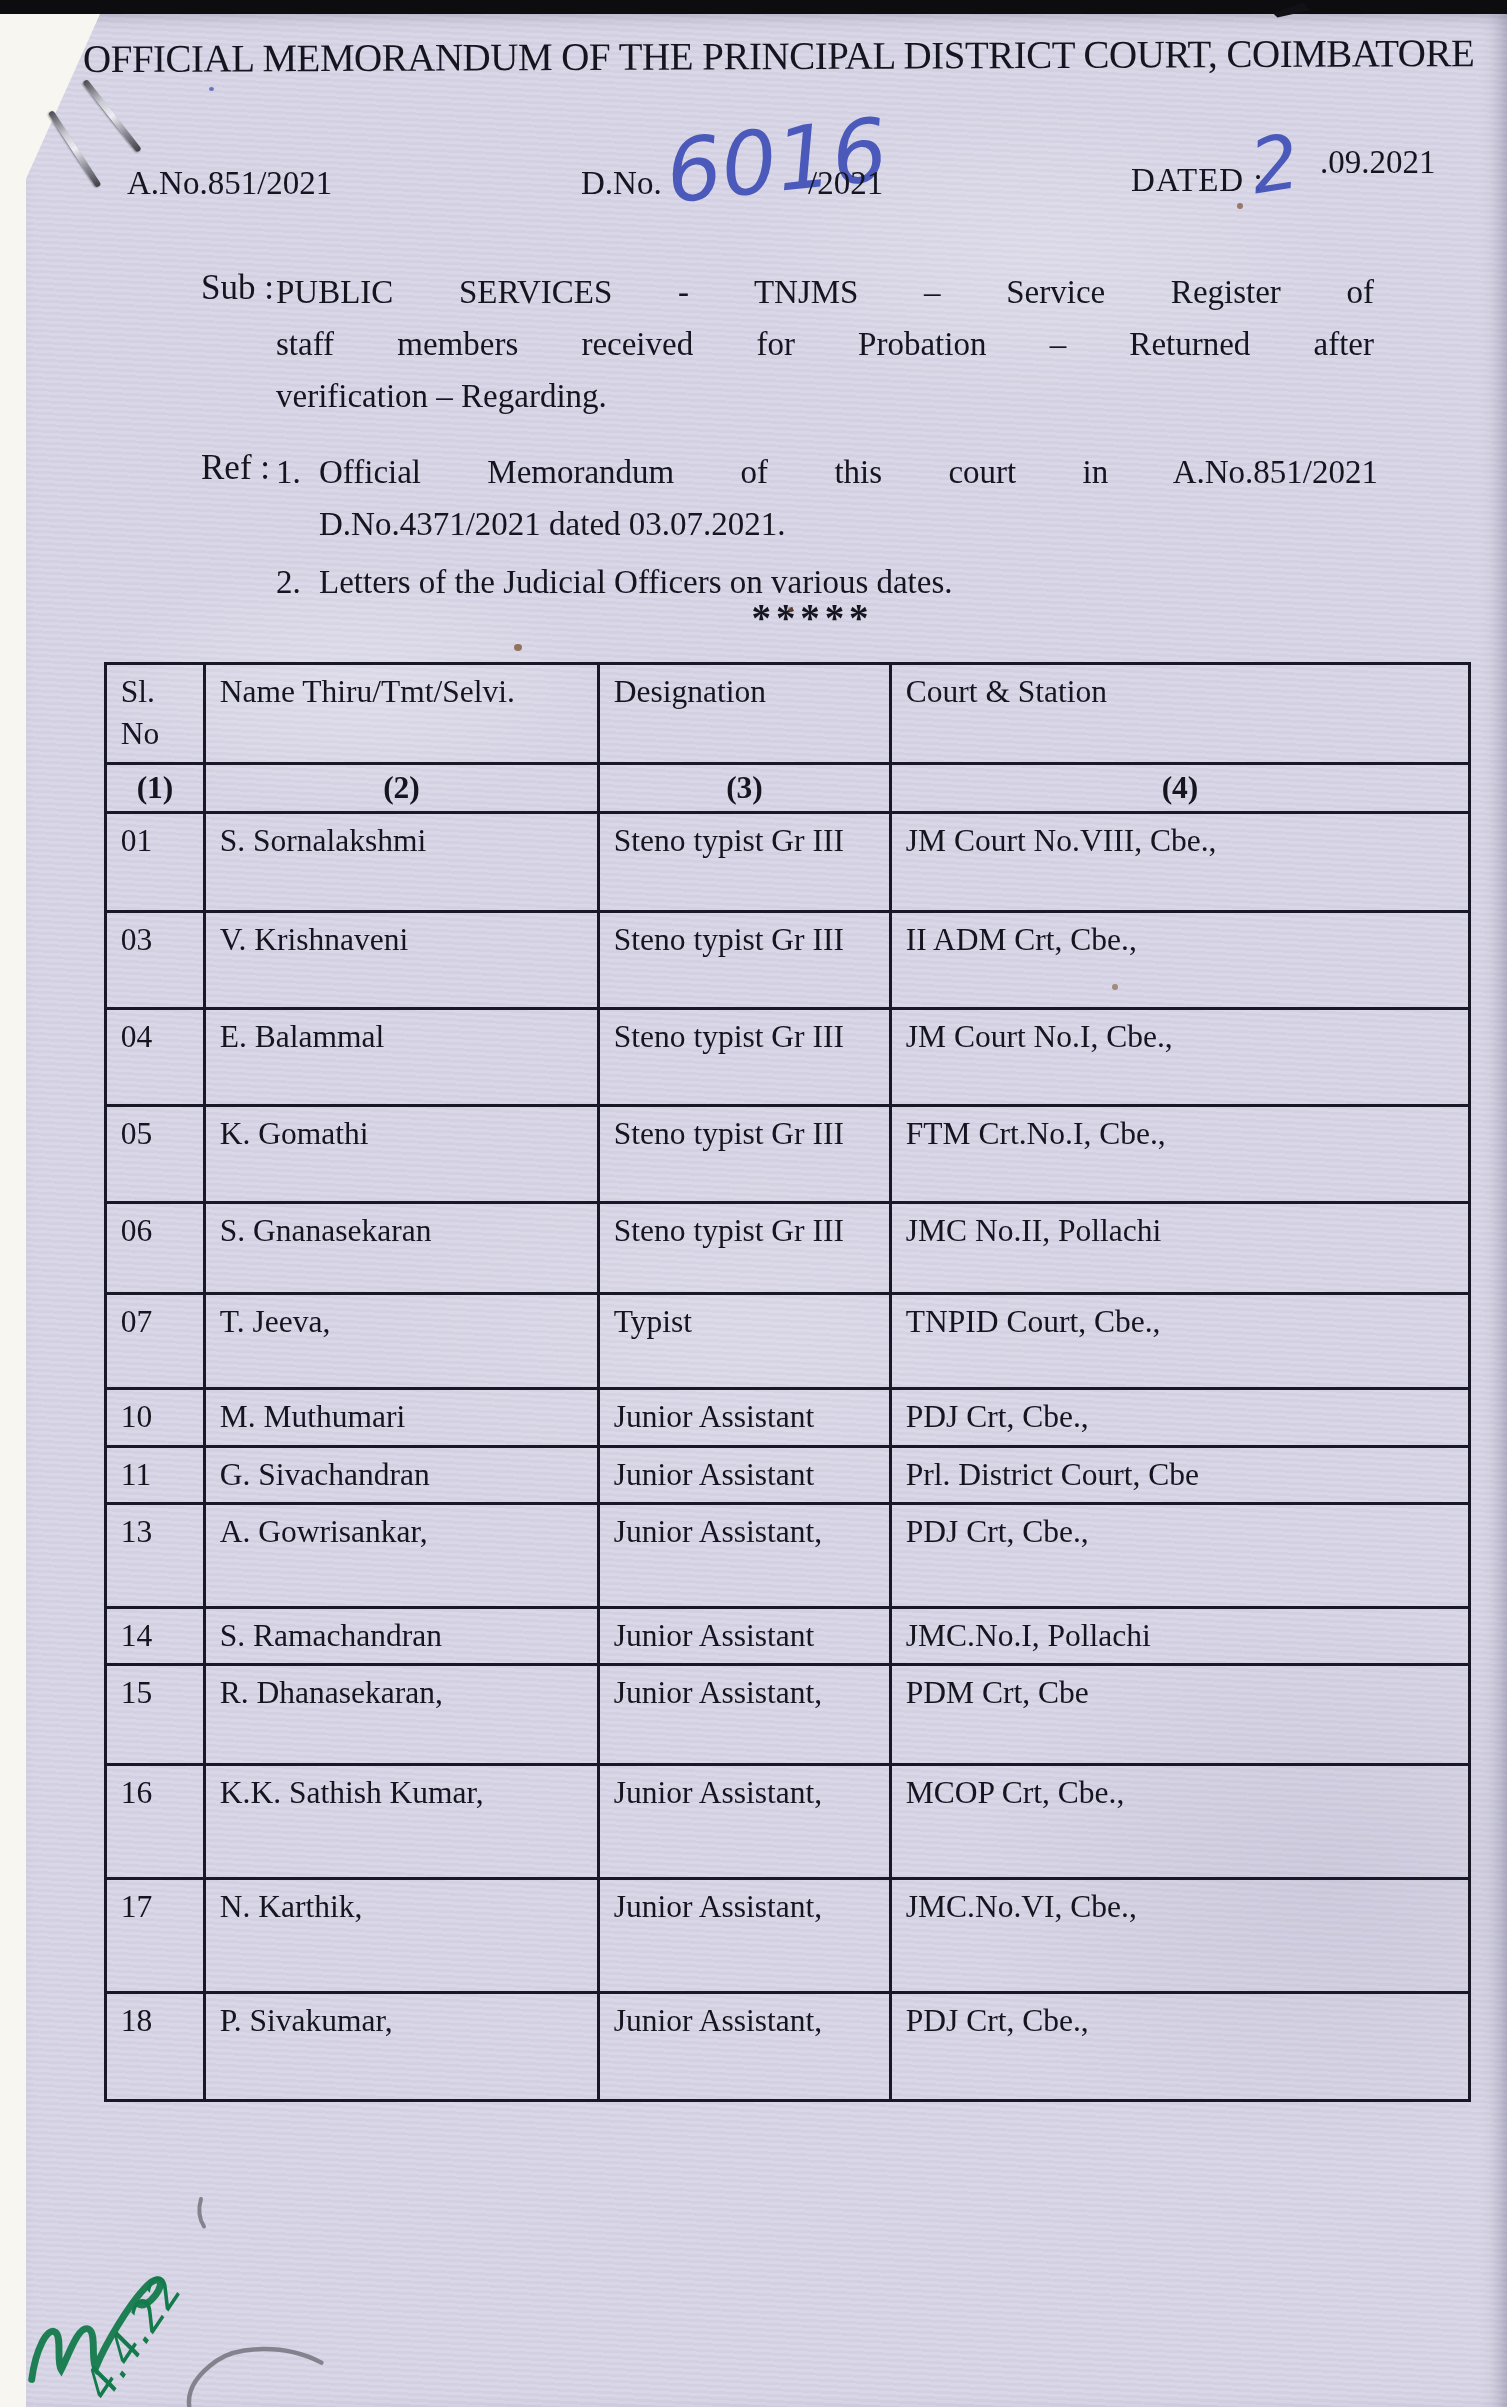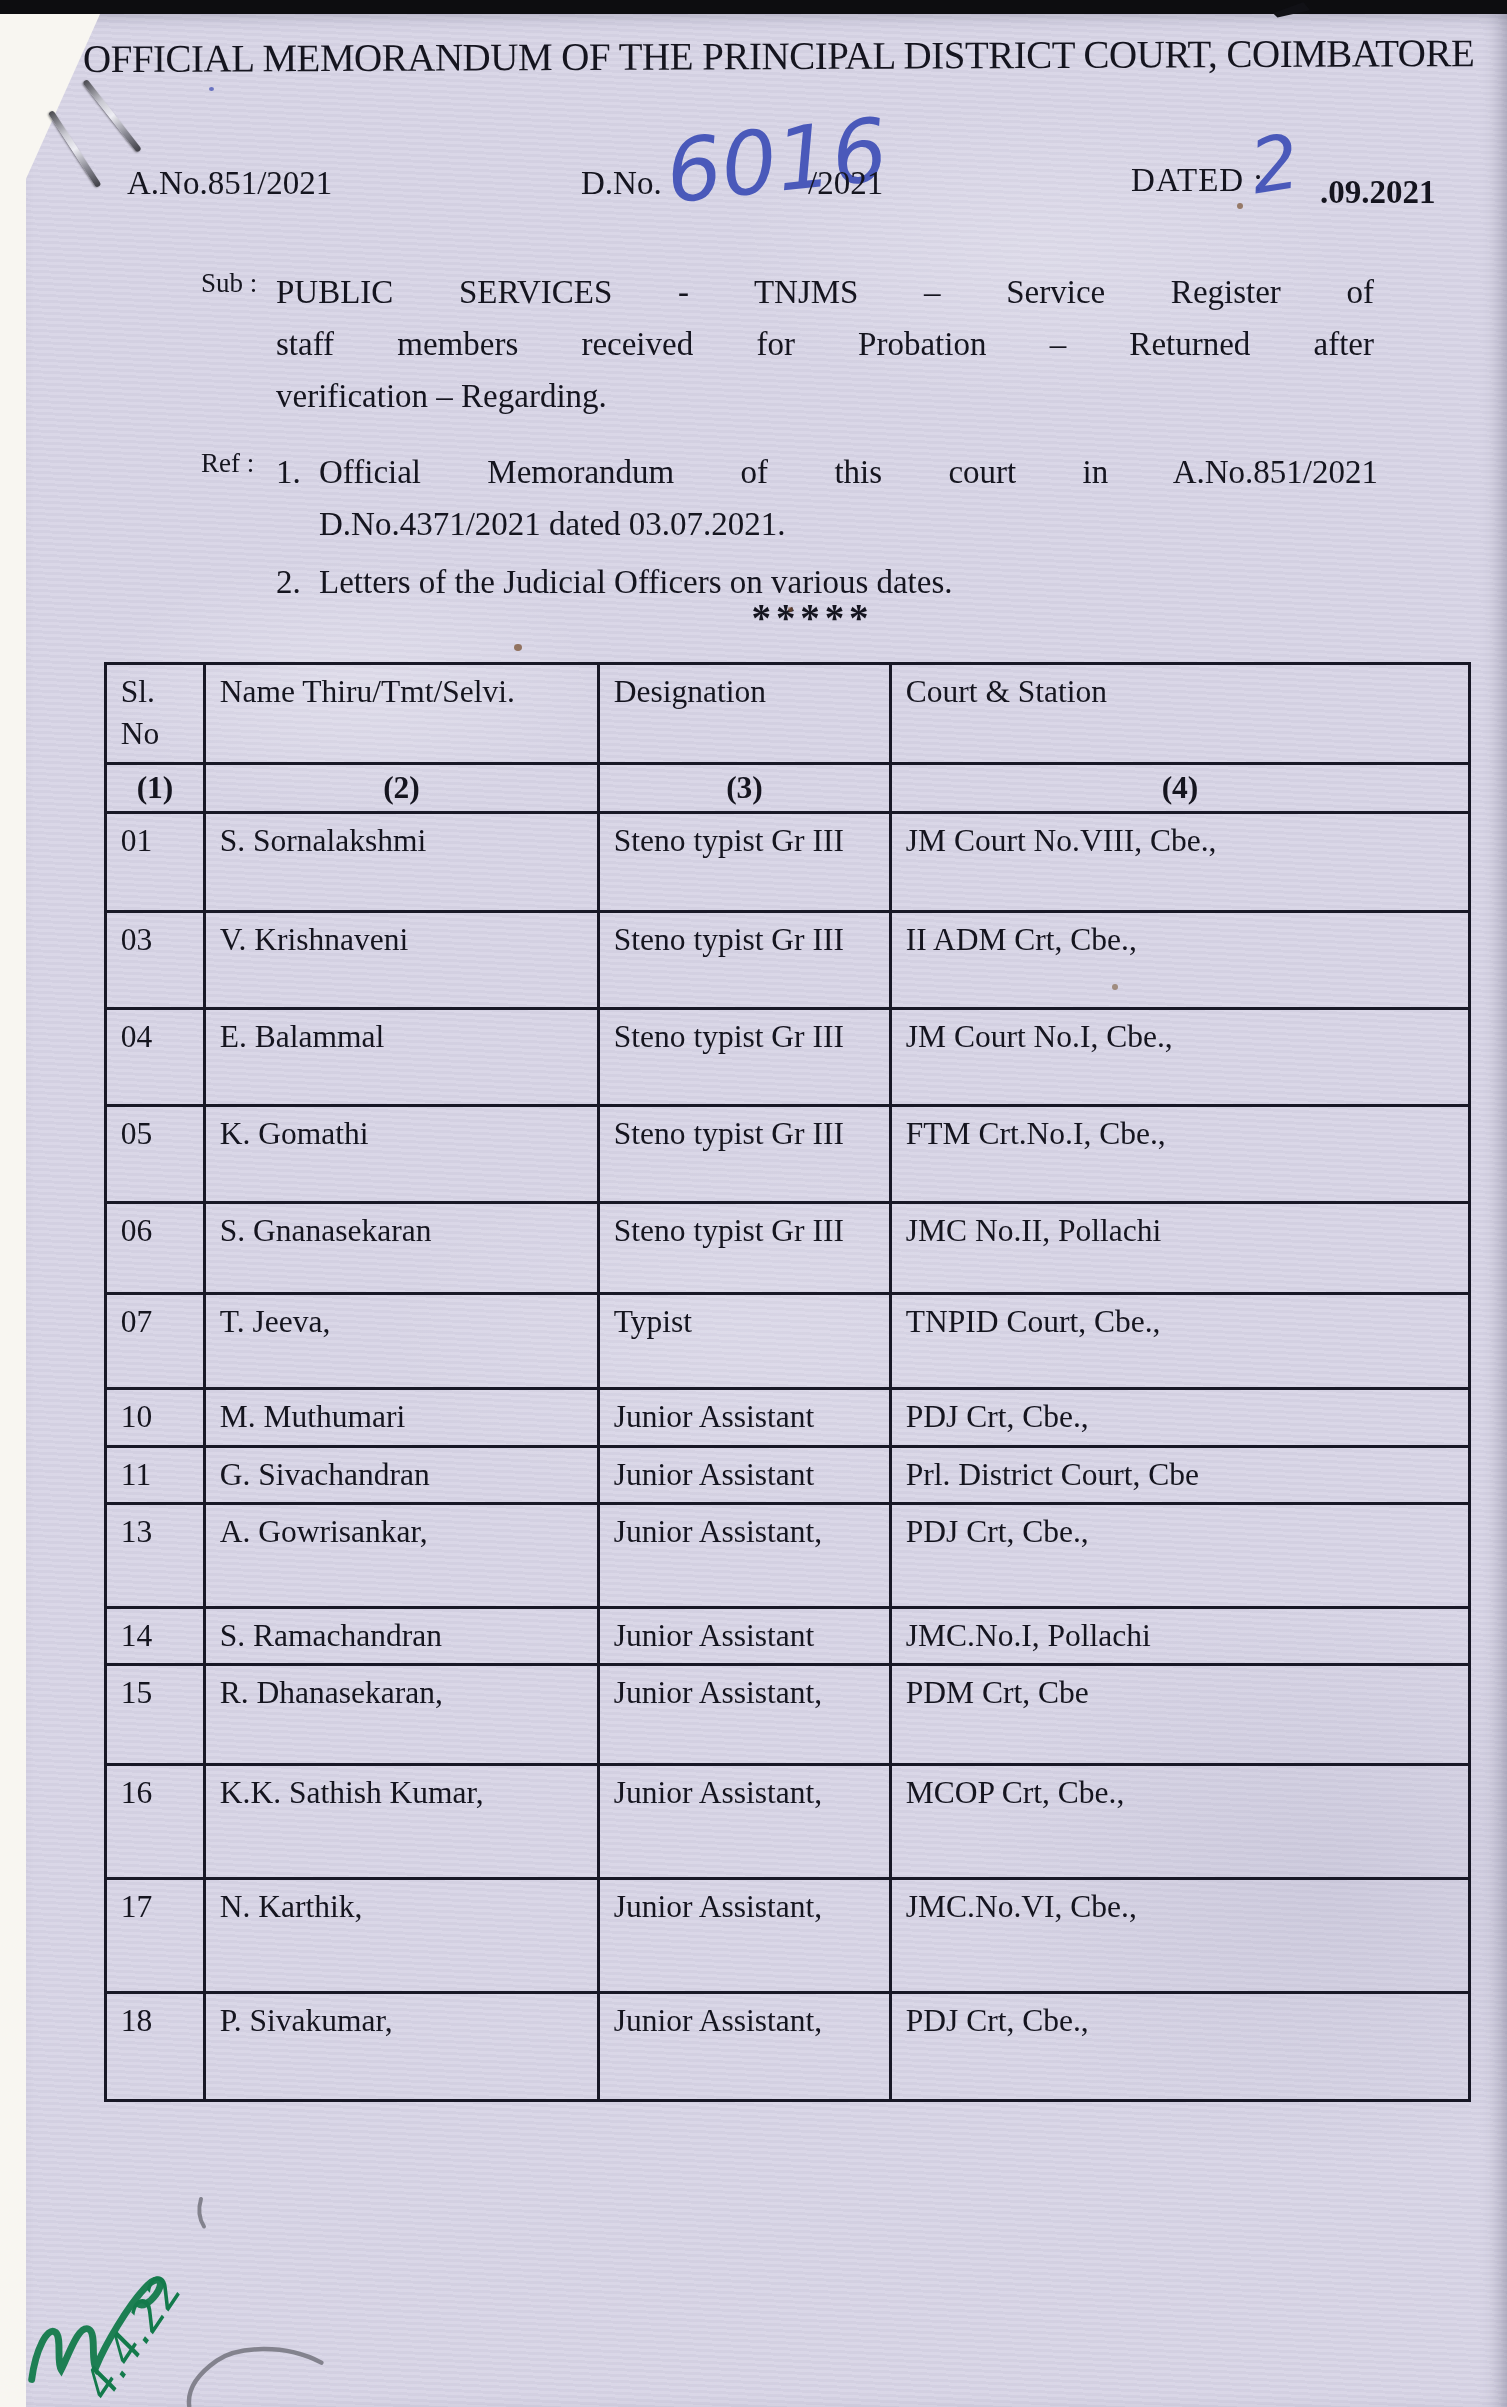--- a/index.html
+++ b/index.html
@@ -46,21 +46,21 @@
     transform:rotate(-0.25deg);color:#15151f;
   }
   .t34{font-size:33px;position:absolute;white-space:nowrap;}
   .hand-blue{
     position:absolute;font-family:"DejaVu Sans",sans-serif;font-style:italic;
     color:#4353b8;white-space:nowrap;opacity:0.95;
   }
   #dno-hand{left:666px;top:110px;font-size:87px;transform:rotate(-6deg);}
   #day-hand{left:1251px;top:120px;font-size:75px;transform:rotate(-9deg);}
 
-  .label-col{position:absolute;font-size:27px;}
+  .label-col{position:absolute;font-size:35px;}
   .sub-text{position:absolute;left:276px;top:266px;width:1098px;font-size:33px;}
   .tline{height:52px;line-height:52px;overflow:visible;}
   .just{text-align:justify;text-align-last:justify;}
 
   .ref-items{position:absolute;left:276px;top:446px;width:1143px;font-size:33px;}
   .ref-item{display:flex;margin-top:0;}
   .ref-item + .ref-item{margin-top:5.9px;}
   .ref-num{width:43px;flex:0 0 43px;height:52px;line-height:52px;}
   .ref-text{width:1059px;}
 
@@ -98,21 +98,21 @@
 <div class="staple" id="staple2"></div>
 
 <div class="doc-title">OFFICIAL MEMORANDUM OF THE PRINCIPAL DISTRICT COURT, COIMBATORE</div>
 
 <span class="t34" style="left:111px;top:165px;margin-left:16px;">A.No.851/2021</span>
 <span class="t34" style="left:581px;top:165px;">D.No.</span>
 <span class="hand-blue" id="dno-hand">6016</span>
 <span class="t34" style="left:808px;top:165px;">/2021</span>
 <span class="t34" style="left:1131px;top:162px;letter-spacing:1px;">DATED :</span>
 <span class="hand-blue" id="day-hand">2</span>
-<span class="t34" style="left:1320px;top:174px;font-weight:bold;">.09.2021</span>
+<span class="t34" style="left:1320px;top:144px;">.09.2021</span>
 
 <span class="label-col" style="left:201px;top:268px;">Sub :</span>
 <div class="sub-text">
     <div class="tline just">PUBLIC SERVICES - TNJMS – Service Register of</div>
     <div class="tline just">staff members received for Probation – Returned after</div>
     <div class="tline">verification – Regarding.</div>
   </div>
 
 <span class="label-col" style="left:201px;top:448px;text-align:center;">Ref :</span>
 <div class="ref-items">

